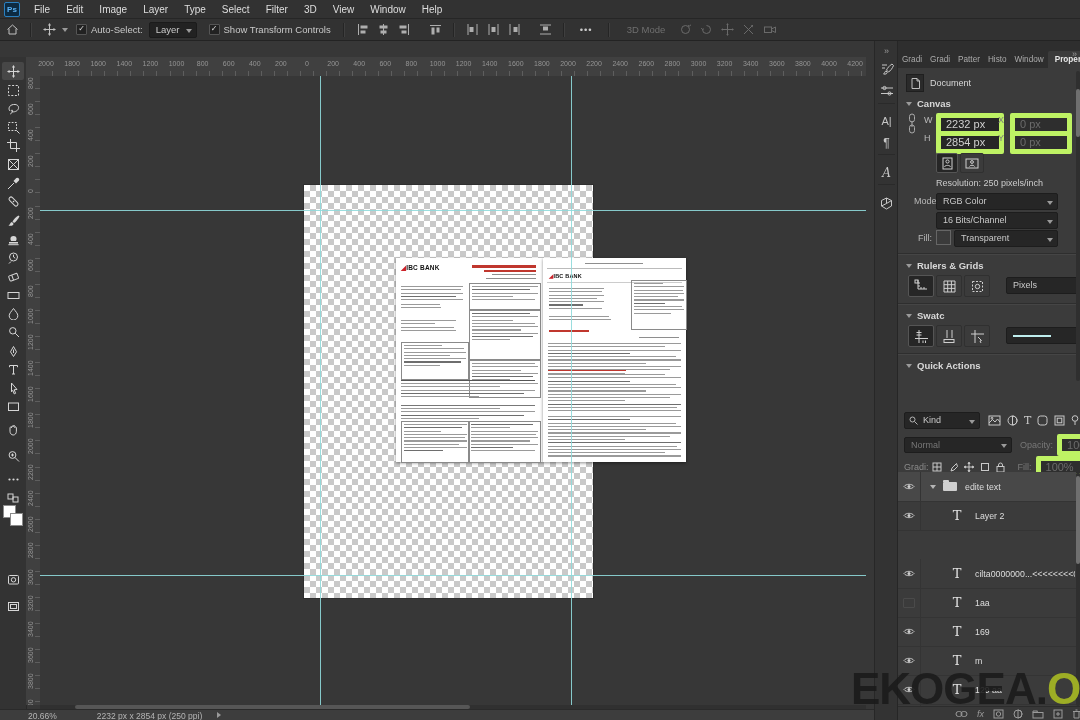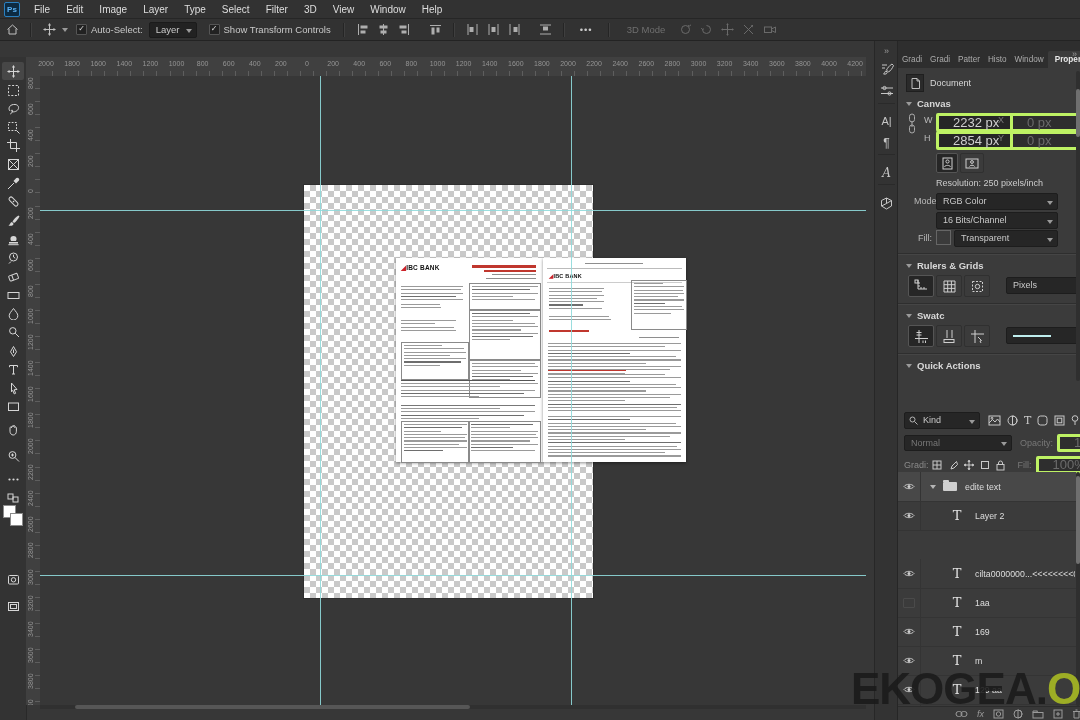--- a/index.html
+++ b/index.html
@@ -74,22 +74,22 @@
   .dsep{position:absolute;left:3px;width:17px;height:1px;background:#2a2a2a;}
   .chev2{color:#9a9a9a;font-size:9px;}
   .panels{left:897px;top:41px;width:183px;height:679px;background:#3b3b3b;border-left:1px solid #262626;}
   .ptabs{position:absolute;left:0;top:0;width:183px;height:27px;background:#2e2e2e;display:flex;align-items:flex-end;}
   .ptab{font-size:8.2px;color:#ababab;padding:4px 4px;white-space:nowrap;}
   .ptab.active{background:#3b3b3b;color:#e8e8e8;font-weight:bold;border-radius:2px 2px 0 0;padding:4px 7px;}
   .burger{margin-left:auto;color:#b5b5b5;font-size:10px;padding:0 5px 3px 0;}
   .sechead{position:absolute;left:8px;color:#d8d8d8;font-size:9.5px;font-weight:bold;display:flex;align-items:center;gap:5px;}
   .tri-d{width:0;height:0;border-left:3.5px solid transparent;border-right:3.5px solid transparent;border-top:4.5px solid #9a9a9a;}
   .plabel{position:absolute;color:#b9b9b9;font-size:9px;}
-  .pfield{position:absolute;height:13px;background:#262626;border:3px solid #bef264;border-radius:2px;
-          color:#cfcfcf;font-size:13px;line-height:13px;padding:0 14px;}
+  .pfield{position:absolute;height:13px;background:#262626;border:5px solid #bef264;border-radius:2px;
+          color:#cfcfcf;font-size:11px;line-height:13px;padding:0 5px;}
   .pfield.dimf{color:#6b6b6b;background:#2e2e2e;}
   .psel{position:absolute;height:15px;background:#262626;border:1px solid #1d1d1d;border-radius:2px;
         color:#c9c9c9;font-size:9px;line-height:15px;padding:0 16px 0 6px;}
   .pdiv{position:absolute;left:0;width:183px;height:1px;background:#2e2e2e;border-bottom:1px solid #454545;}
   .ibtn{position:absolute;width:24px;height:20px;background:#3b3b3b;border:1px solid #303030;border-radius:2px;
         display:flex;align-items:center;justify-content:center;}
   .ibtn.on{background:#262626;border-color:#555;}
   .ibtn svg *{stroke:#cfcfcf;fill:none;stroke-width:1;}
   .vscroll{position:absolute;right:1px;width:4px;background:#2f2f2f;border-radius:2px;}
   .vthumb{position:absolute;right:0;width:4px;background:#6f6f6f;border-radius:2px;}
@@ -662,20 +662,25 @@
     <div class="guide-v" style="left:280px"></div>
     <div class="guide-v" style="left:531px"></div>
     <div class="guide-h" style="top:134px"></div>
     <div class="guide-h" style="top:499px"></div>
   </div>
 
   <div class="abs hscroll">
       <div class="hthumb"></div>
     </div>
 
+  <div class="abs statusbar">
+    <span style="margin-left:28px">20.66%</span>
+    <span style="margin-left:40px">2232 px x 2854 px (250 ppi)</span>
+    <span class="chev" style="position:static;transform:rotate(-90deg);margin-left:14px"></span>
+  </div>
 
   <div class="abs dockstrip">
     <div class="dicon" style="top:0">
         <span class="chev2">»</span>
       </div>
     <div class="dicon" style="top:18px">
         <svg width="14" height="14" viewBox="0 0 14 14">
           <path d="M2 3 H7 M2 6 H5" stroke-width=".9"></path>
           <path d="M12 2 C9.5 3.5 7.5 6 6.5 8 L8.5 10 C10.5 9 12.5 6 13.5 3.5 Z" fill="#c7c7c7" stroke="none"></path>
           <path d="M6 9 C4.5 9.5 5 11 3.5 12 C5.5 12.6 7.5 11.5 7.2 10.2 Z" fill="#c7c7c7" stroke="none"></path>

